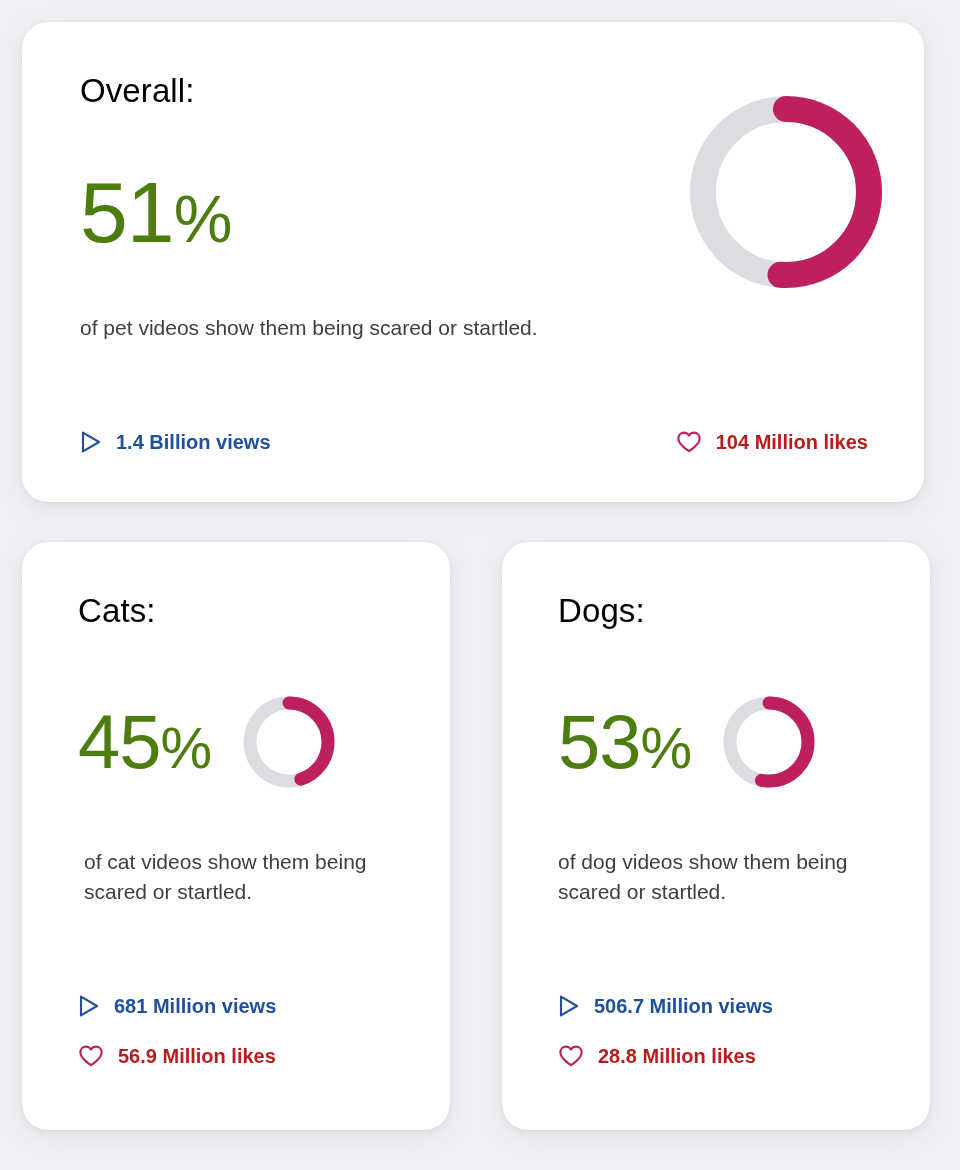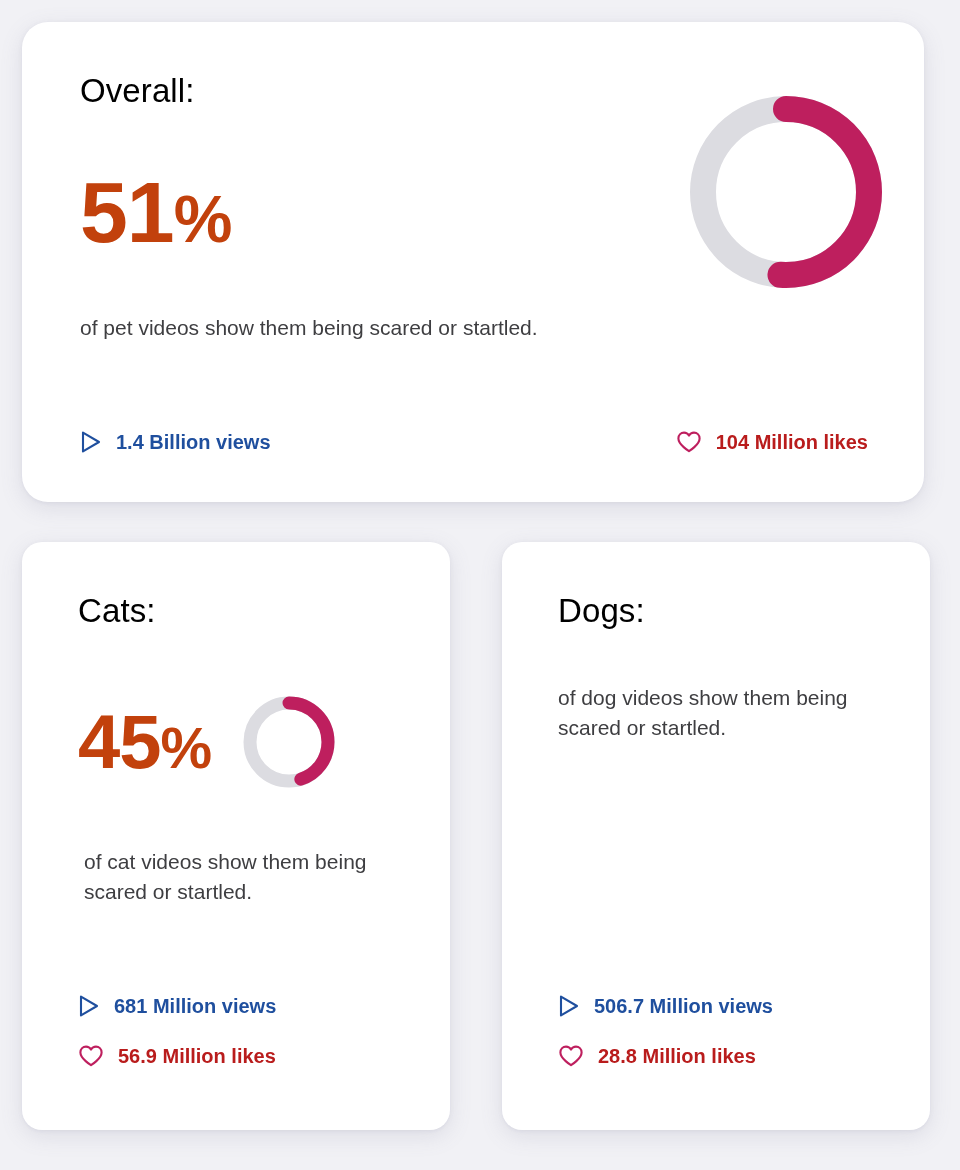--- a/index.html
+++ b/index.html
@@ -37,41 +37,40 @@
   }
   .row-bottom {
     display: flex;
     gap: 52px;
     margin-top: 40px;
   }
   .card-small {
     width: 479px;
     height: 588px;
     padding: 52px 40px 36px 56px;
-    border-radius: 20px;
   }
 
   
   .card-title {
     font-size: 33px;
     font-weight: 400;
     color: #000000;
     letter-spacing: .1px;
     line-height: 1;
     margin: 0;
   }
 
   
   .pct-wrap {
     display: flex;
     align-items: center;
   }
   .pct {
-    color: #c2410c;
-    font-weight: 700;
+    color: #4d7c0f;
+    font-weight: 400;
     line-height: 1;
     letter-spacing: -1px;
     white-space: nowrap;
   }
   .pct .num { font-size: 86px; }
   .pct .sym { font-size: 66px; }
   .card-small .pct .num { font-size: 76px; }
   .card-small .pct .sym { font-size: 58px; }
 
   
@@ -216,20 +215,29 @@
           </span>
           <span>56.9 Million likes</span>
         </div>
       </div>
     </div>
 
     <div class="card card-small">
 
       <h2 class="card-title">Dogs:</h2>
 
+      <div class="pct-wrap" style="margin-top:66px;">
+        <div class="pct">
+          <span class="num">53</span><span class="sym">%</span>
+        </div>
+        <svg class="donut donut-inline" width="96" height="98" viewBox="0 0 96 98">
+          <circle cx="48" cy="49" r="39" fill="none" stroke="#dcdce1" stroke-width="13"></circle>
+          <circle cx="48" cy="49" r="39" fill="none" stroke="#be1f5e" stroke-width="13" stroke-linecap="round" transform="rotate(-90 48 49)" stroke-dasharray="129.87344029940203 245.04422698000386"></circle>
+        </svg>
+      </div>
 
       <p class="desc" style="margin-top:56px; max-width:320px;">of dog videos show them being scared or startled.</p>
 
       <div class="stats-stacked">
         <div class="stat stat-views">
           <span class="icon">
             <svg width="22" height="24" viewBox="0 0 22 24">
               <path d="M3 2.6 L19 12 L3 21.4 Z" fill="none" stroke="#1f4f9e" stroke-width="2.1" stroke-linejoin="round" stroke-linecap="round"></path>
             </svg>
           </span>

